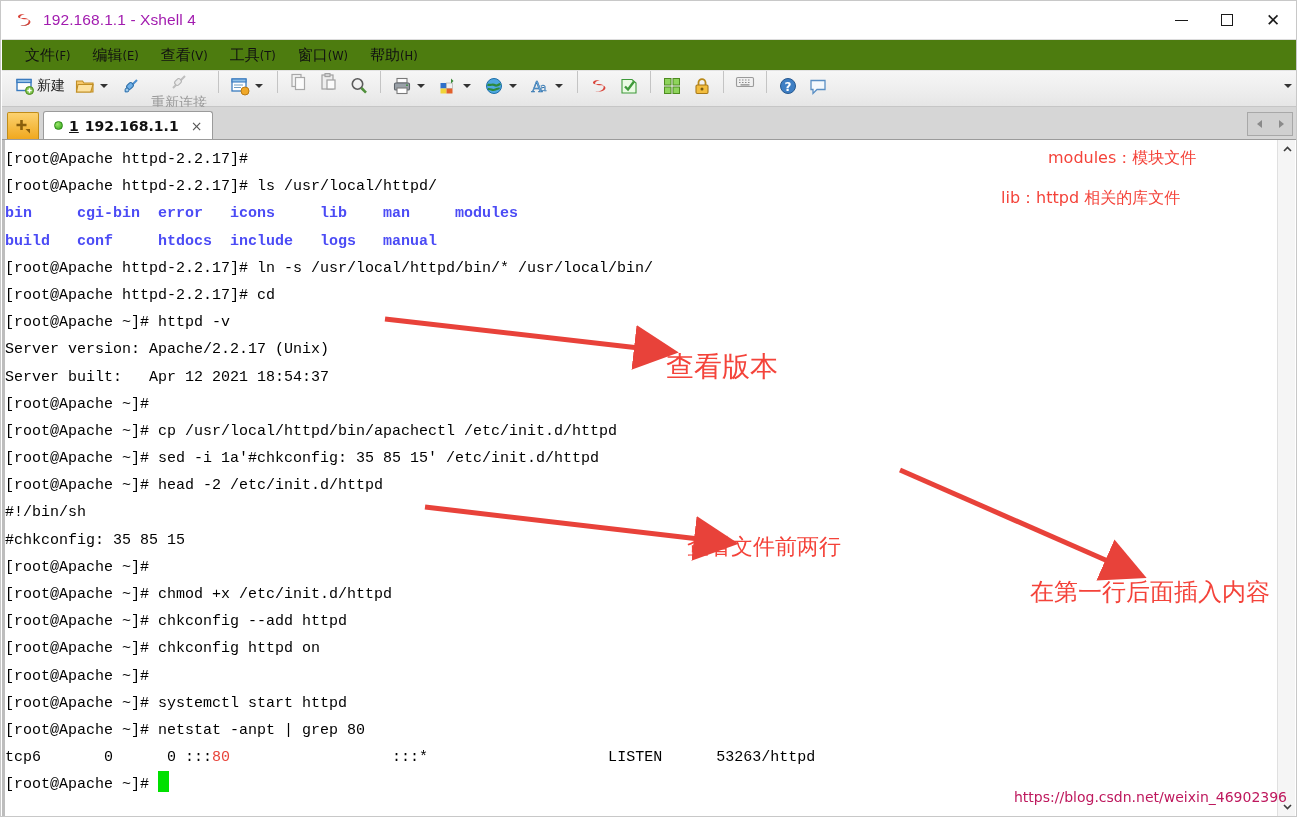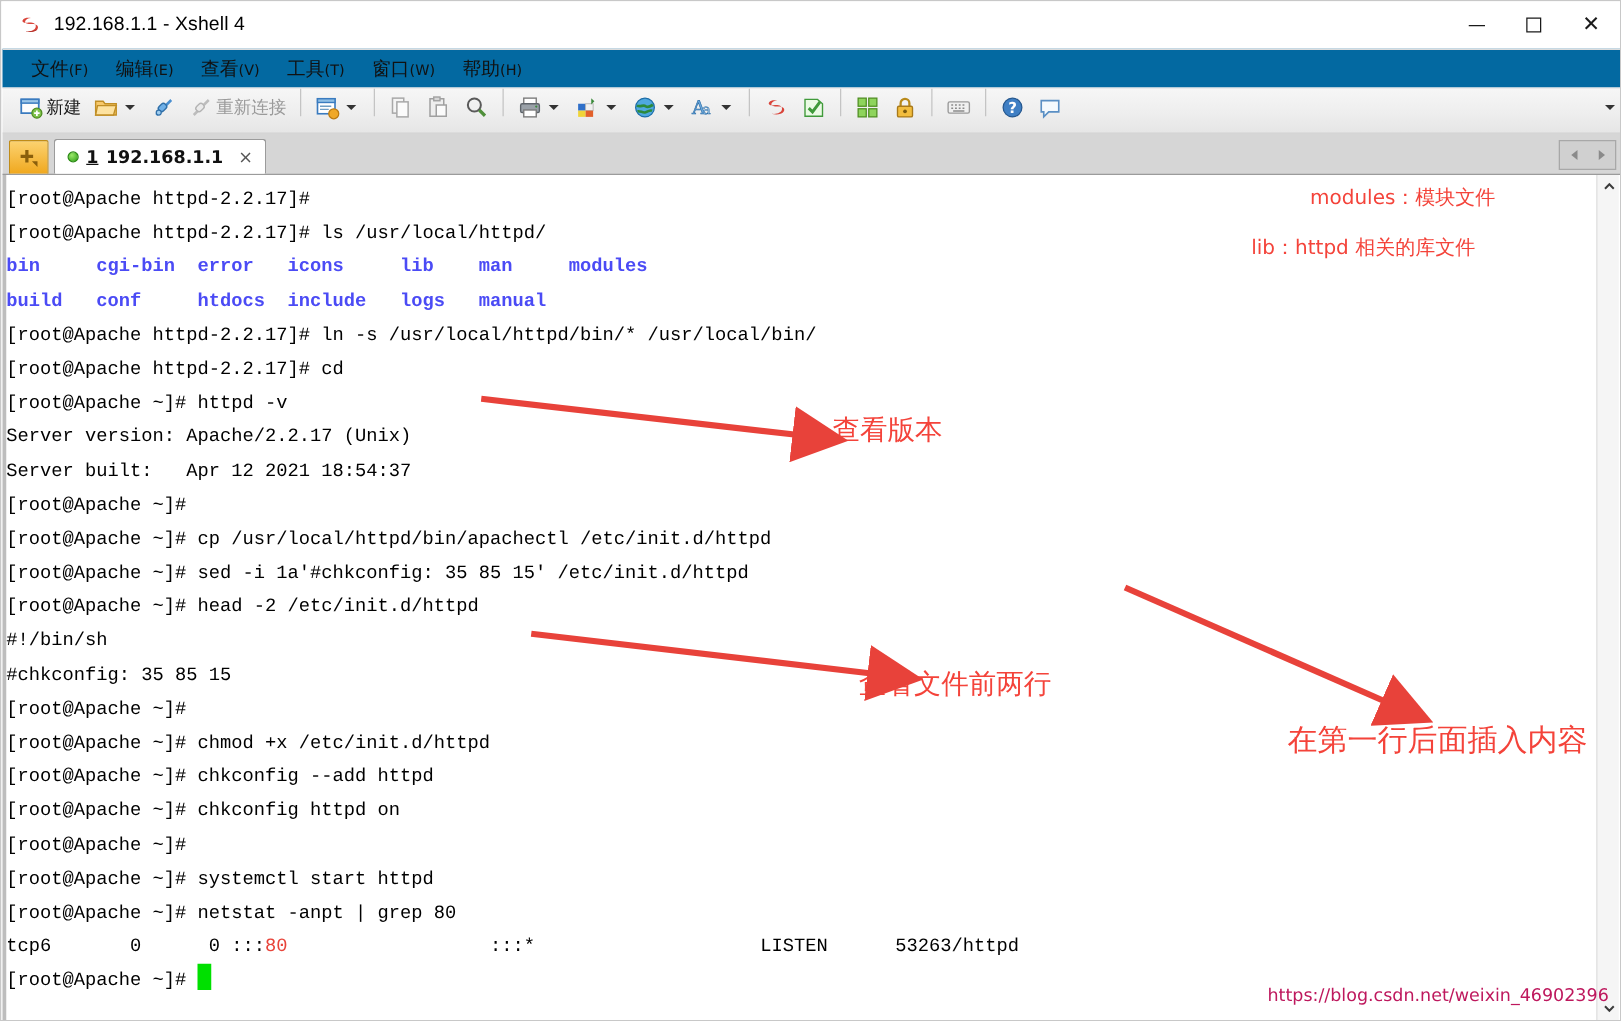--- a/index.html
+++ b/index.html
@@ -22,36 +22,36 @@
   #titlebar {
     position: absolute; left: 0; top: 0; width: 1295px; height: 38px;
     background: #ffffff;
     display: flex; align-items: center;
   }
   #title-icon {
     width: 20px; height: 20px; margin-left: 13px; margin-right: 9px;
     flex: 0 0 auto; position: relative;
   }
   #title-text {
-    font-size: 15.5px; color: #000000; white-space: nowrap;
+    font-size: 15.5px; color: #a21caf; white-space: nowrap;
     letter-spacing: 0.1px;
   }
   .wbtns { margin-left: auto; display: flex; height: 38px; }
   .wbtn {
     width: 46px; height: 38px; display: flex; align-items: center;
     justify-content: center; color: #1a1a1a;
   }
   .glyph-min { width: 13px; height: 1px; background: #1a1a1a; display:block; }
   .glyph-max { width: 12px; height: 12px; border: 1px solid #1a1a1a; display:block; }
   .glyph-close { font-size: 17px; line-height: 1; font-family: "DejaVu Sans", sans-serif; font-weight: 300;}
 
   
   #menubar {
     position: absolute; left: 1px; top: 38px; width: 1294px; height: 31px;
-    background: #0369a1;
+    background: #4d7c0f;
     border-top: 1px solid #dcdcdc;
     display: flex; align-items: center; padding-left: 12px;
   }
   .menu-item {
     font-size: 15px; color: #111; padding: 3px 11px; white-space: nowrap;
     font-family: "DejaVu Sans", sans-serif;
   }
   .menu-item .mn { font-size: 11.5px; }
 
   
@@ -60,21 +60,21 @@
     background: linear-gradient(to bottom,#f6f6f6 0%, #eeeeee 55%, #e6e6e6 100%);
     border-top: 1px solid #e3e3e3; border-bottom: 1px solid #c6c6c6;
     display: flex; align-items: flex-start; padding-left: 8px;
   }
   .tb-btn {
     height: 29px; display: flex; align-items: center; gap: 2px;
     padding: 0 4px; border: 1px solid transparent; border-radius: 2px;
     white-space: nowrap; font-size: 14px; color: #1a1a1a;
     font-family: "DejaVu Sans", sans-serif;
   }
-  .tb-btn.disabled { color: #9a9a9a; }
+  .tb-btn.disabled { color: #9a9a9a; flex-direction: column; }
   .tb-sep { width: 1px; height: 22px; background: #c4c4c4; margin: 0 6px; }
   .caret { width: 0; height: 0; border-left: 4px solid transparent;
            border-right: 4px solid transparent; border-top: 4px solid #333;
            margin: 0 3px; }
   .ico { width: 20px; height: 20px; display: inline-block; position: relative; flex: 0 0 auto;}
   #tb-overflow {
     margin-left: auto; width: 16px; height: 29px; display:flex;
     align-items:center; justify-content:center;
   }
 
@@ -150,21 +150,21 @@
   
   .anno {
     position: absolute;
     color: #f4433a;
     font-family: "DejaVu Sans", sans-serif;
     font-size: 16px;
     white-space: nowrap;
   }
   #anno-modules { left: 1047px; top: 147px; }
   #anno-lib     { left: 1000px; top: 187px; }
-  #anno-version { left: 665px;  top: 328px; font-size: 22px;}
+  #anno-version { left: 665px;  top: 347px; font-size: 28px;}
   #anno-head    { left: 686px;  top: 531px; font-size: 22px;}
   #anno-insert  { left: 1029px; top: 575px; font-size: 24px;}
 
   .arrow-svg { position: absolute; overflow: visible; pointer-events: none; }
 
   
   #watermark {
     position: absolute; left: 1013px; top: 788px;
     font-size: 14px; color: #be185d;
     font-family: "DejaVu Sans", sans-serif; white-space: nowrap;

